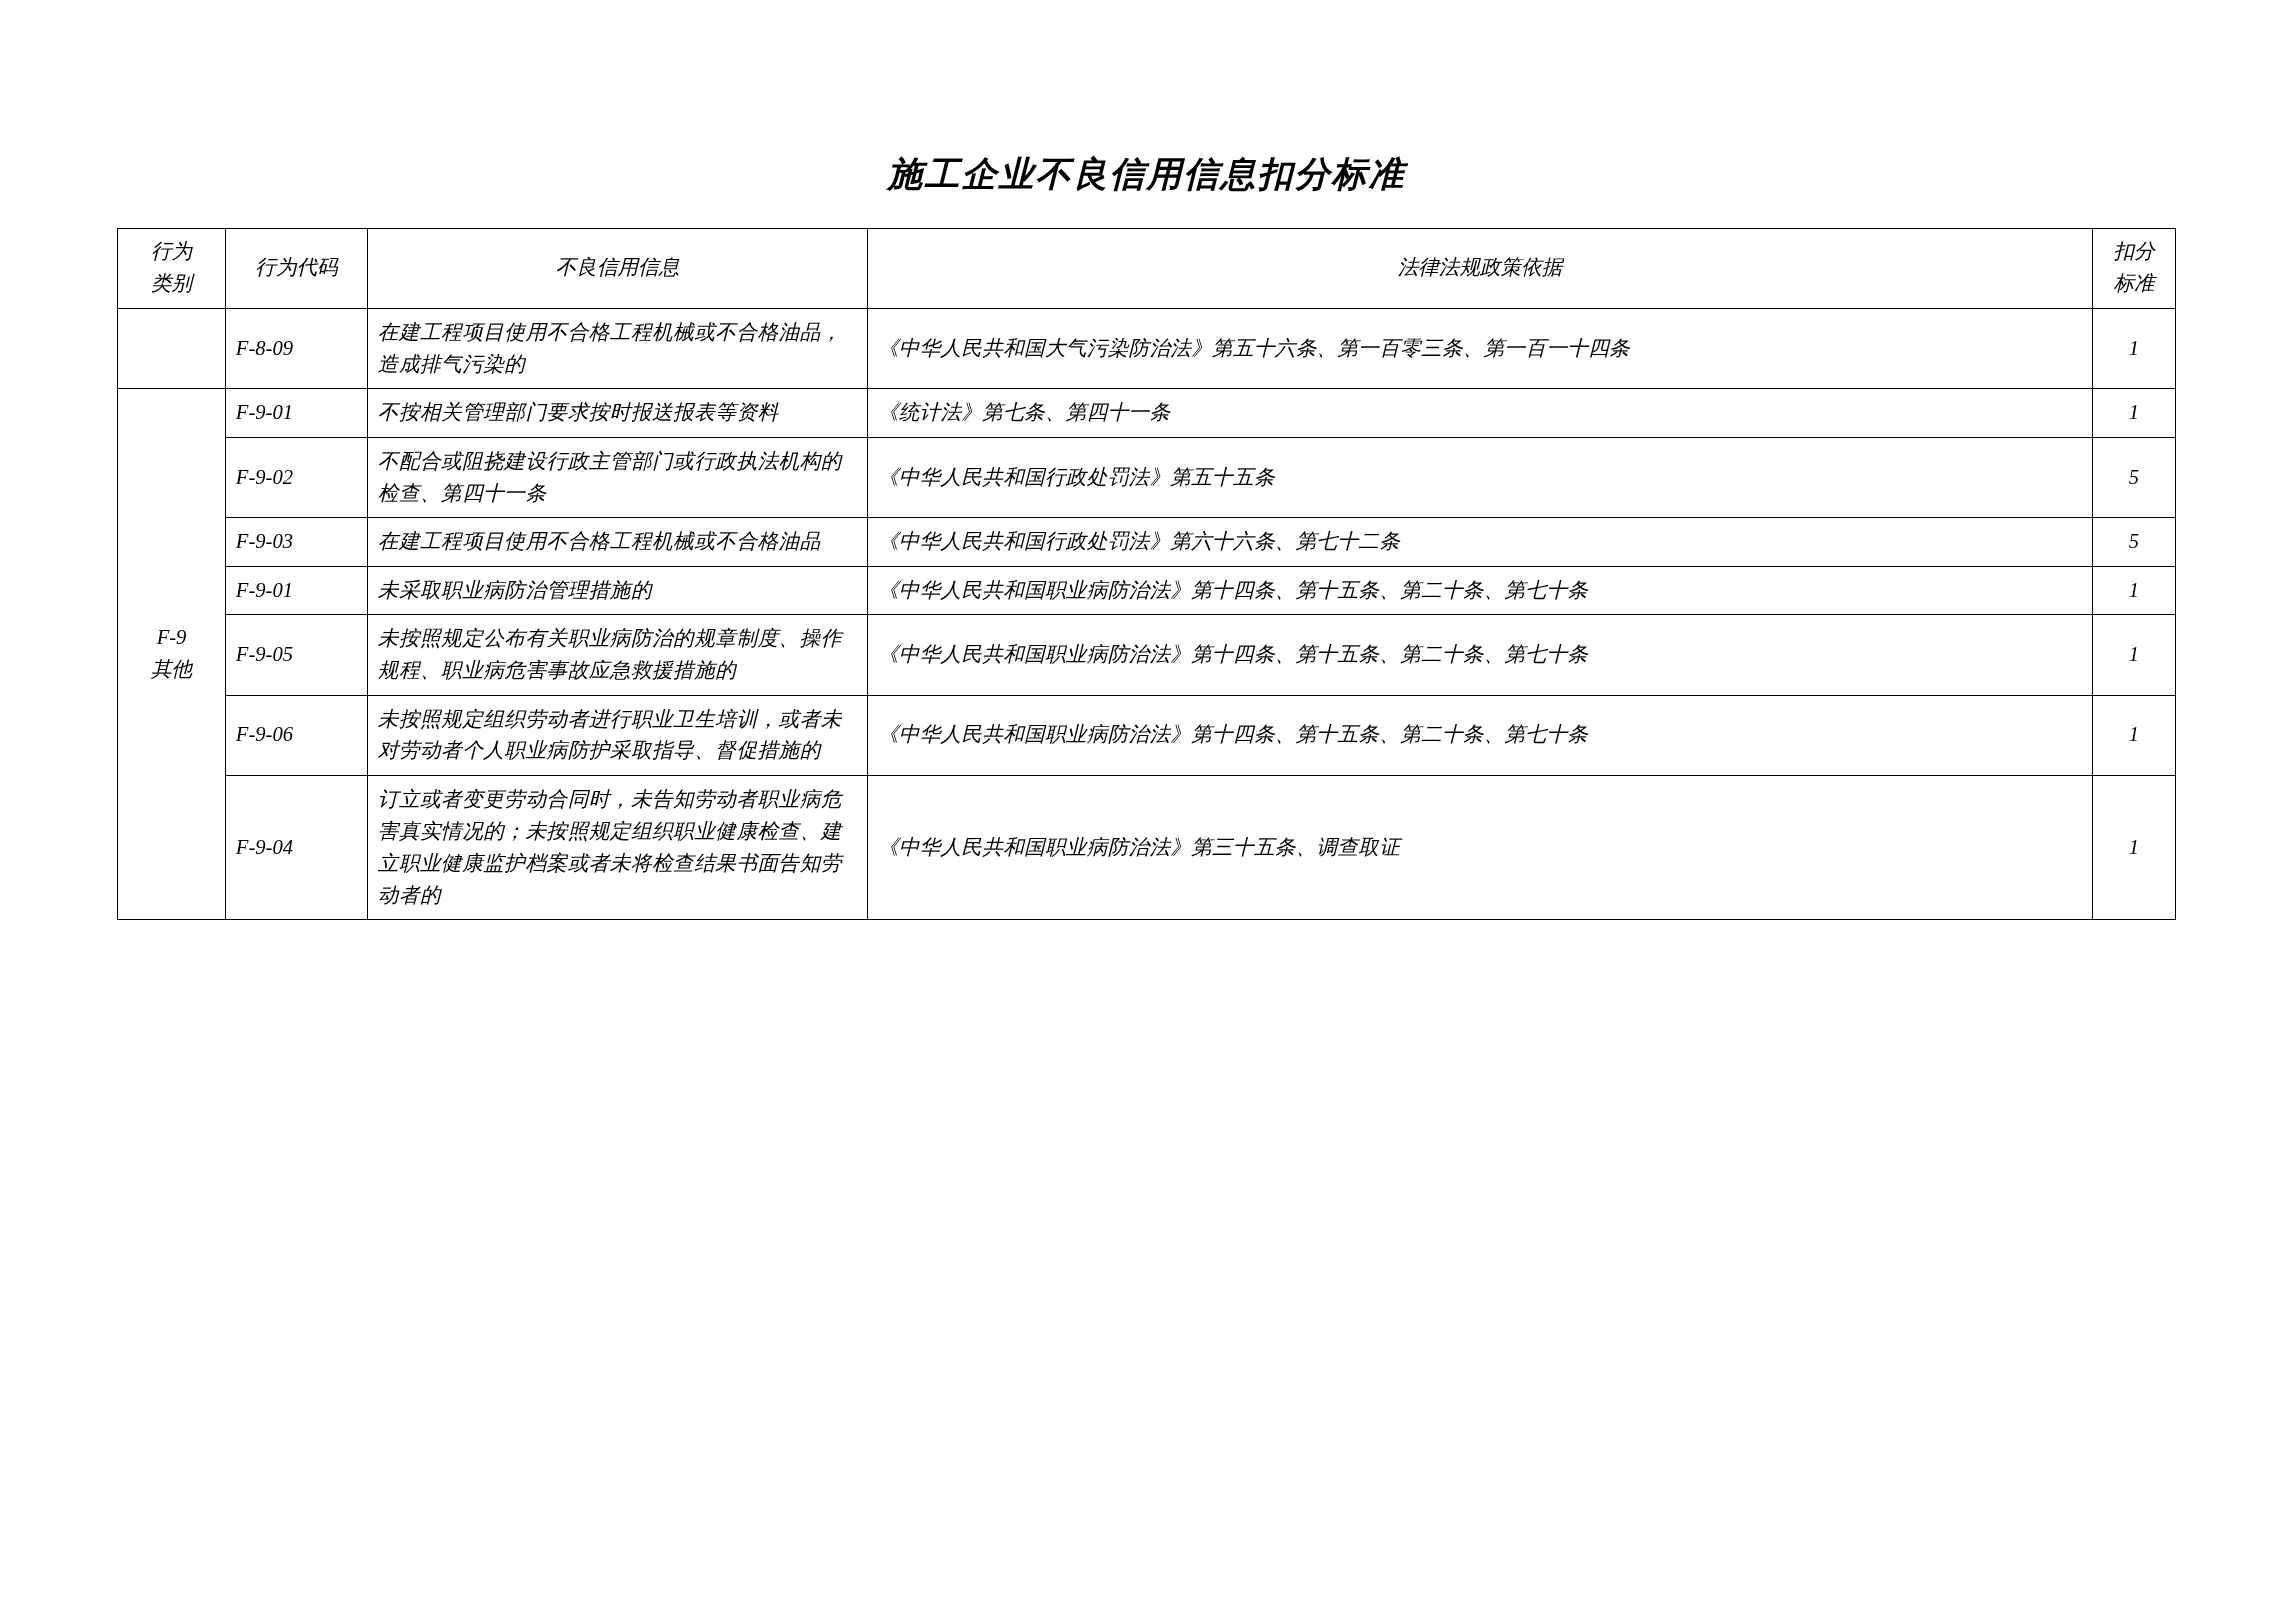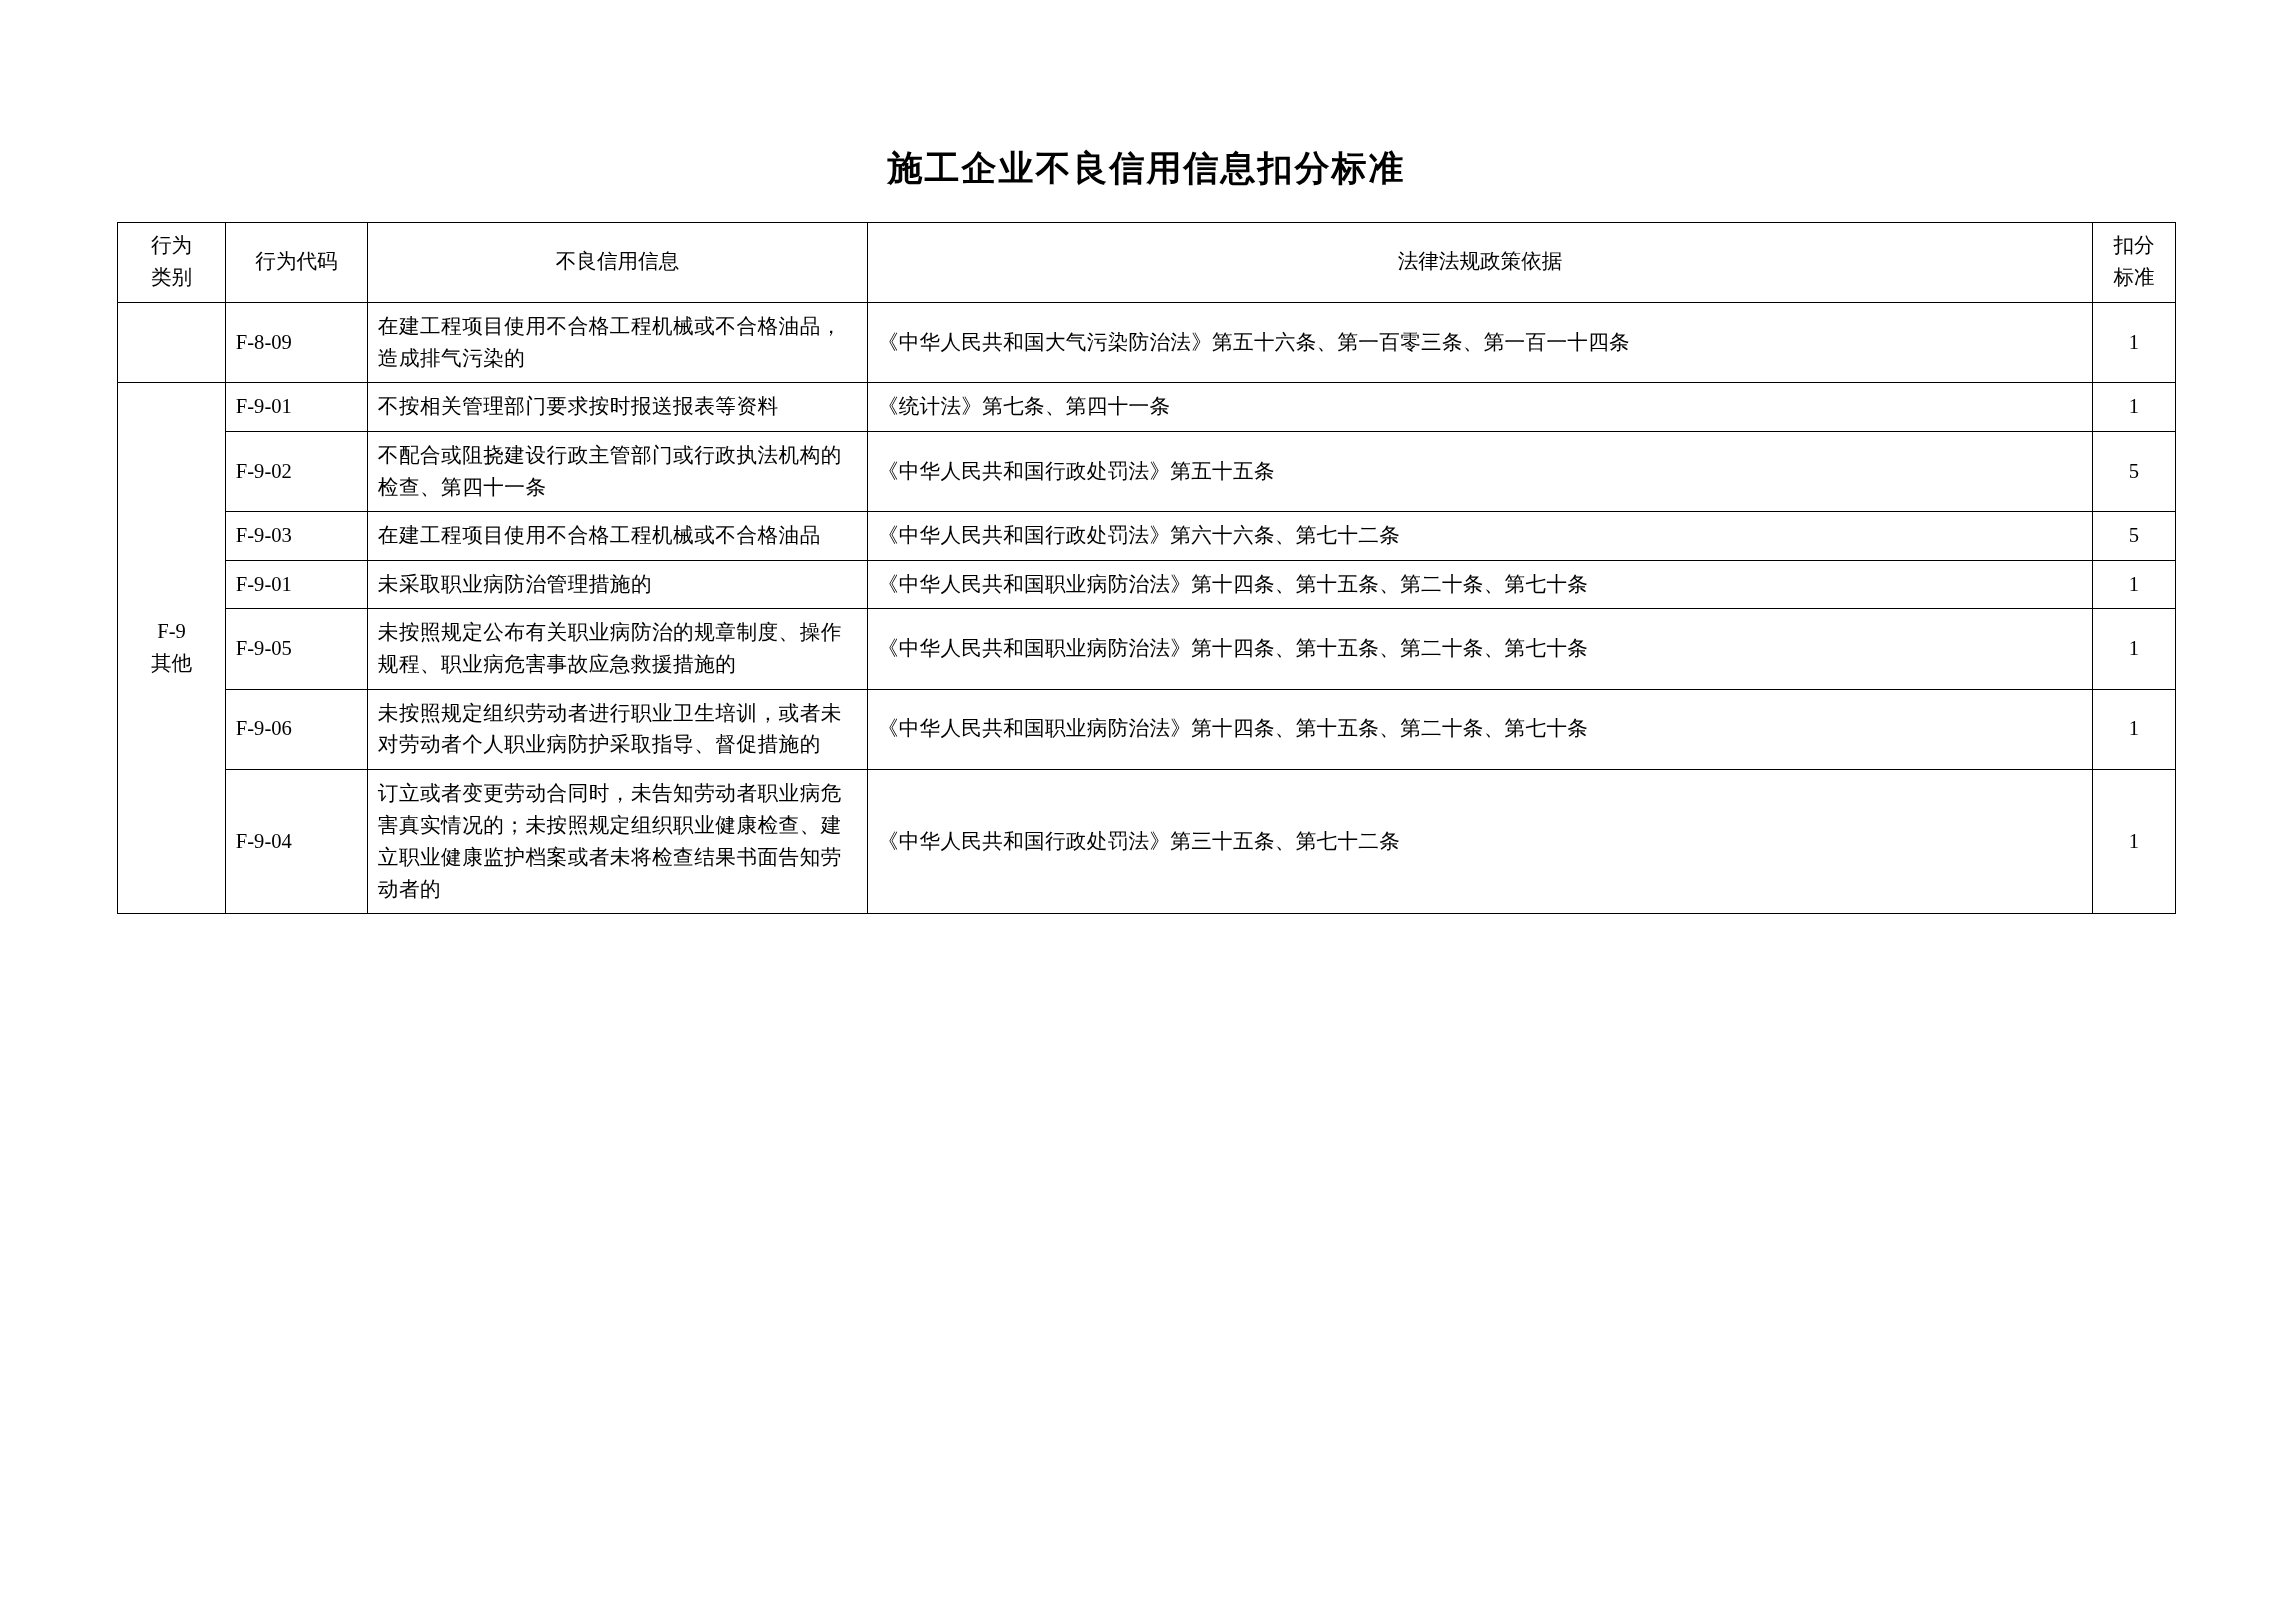--- a/index.html
+++ b/index.html
@@ -12,21 +12,22 @@
     height: 1620px;
     font-family: "Liberation Serif", "DejaVu Serif", serif;
     color: #000000;
     overflow: hidden;
   }
   .page {
     position: relative;
     width: 2293px;
     height: 1620px;
     box-sizing: border-box;
-    padding: 8px;
+    padding: 14px;
+    font-style: italic;
   }
   .doc-title {
     text-align: center;
     font-size: 35px;
     font-weight: bold;
     letter-spacing: 2px;
     margin: 0;
     padding-top: 137px;
     padding-bottom: 21.6px;
     font-family: "Liberation Serif", "DejaVu Serif", serif;
@@ -155,21 +156,21 @@
       </tr>
       <tr>
         <td class="code">F-9-06</td>
         <td class="info">未按照规定组织劳动者进行职业卫生培训，或者未对劳动者个人职业病防护采取指导、督促措施的</td>
         <td class="law">《中华人民共和国职业病防治法》第十四条、第十五条、第二十条、第七十条</td>
         <td class="score">1</td>
       </tr>
       <tr>
         <td class="code">F-9-04</td>
         <td class="info">订立或者变更劳动合同时，未告知劳动者职业病危害真实情况的；未按照规定组织职业健康检查、建立职业健康监护档案或者未将检查结果书面告知劳动者的</td>
-        <td class="law">《中华人民共和国行政处罚法》第三十五条、第七十二条</td>
+        <td class="law">《中华人民共和国职业病防治法》第三十五条、调查取证</td>
         <td class="score">1</td>
       </tr>
 
     </tbody>
   </table>
 
 </div>
 
 
 </body></html>

